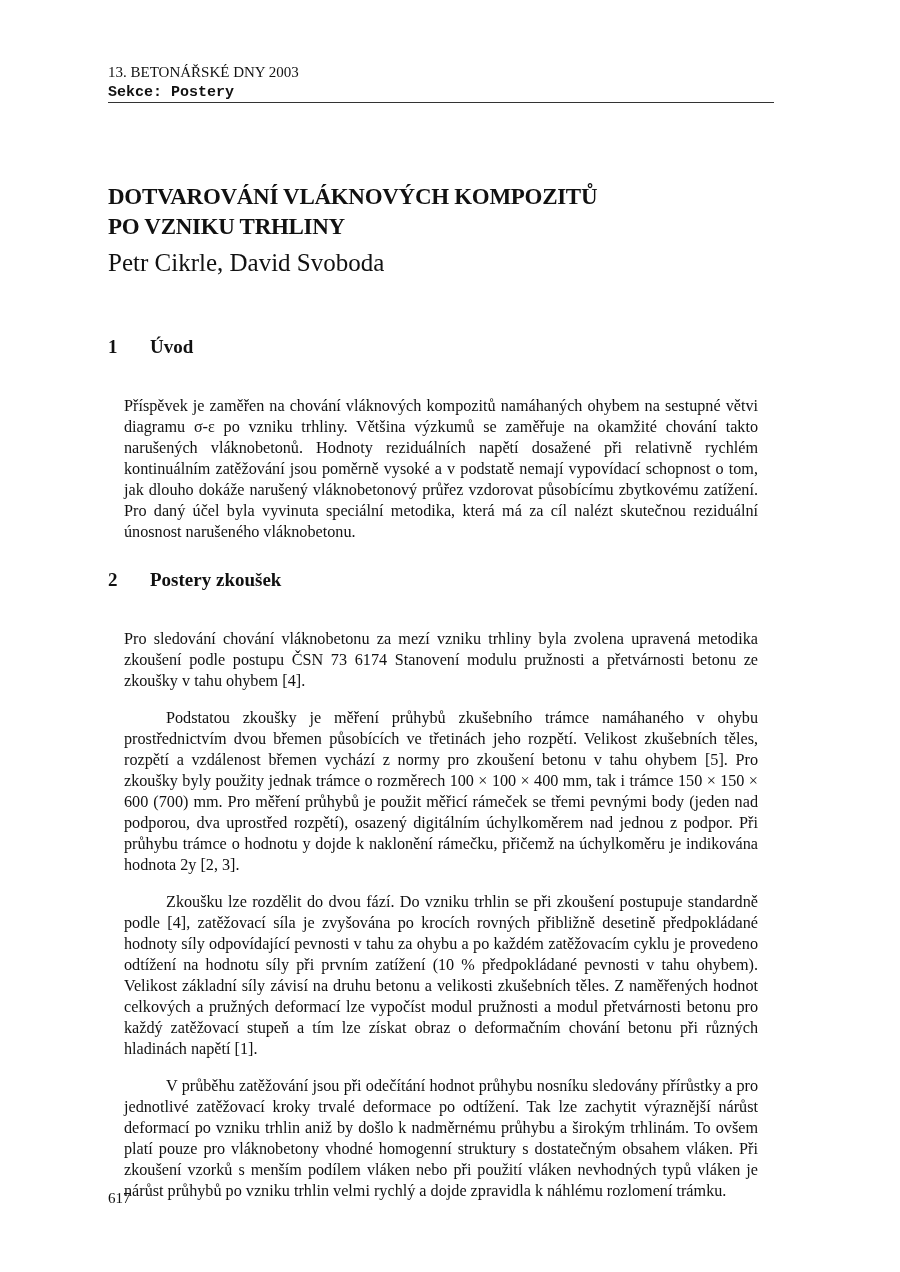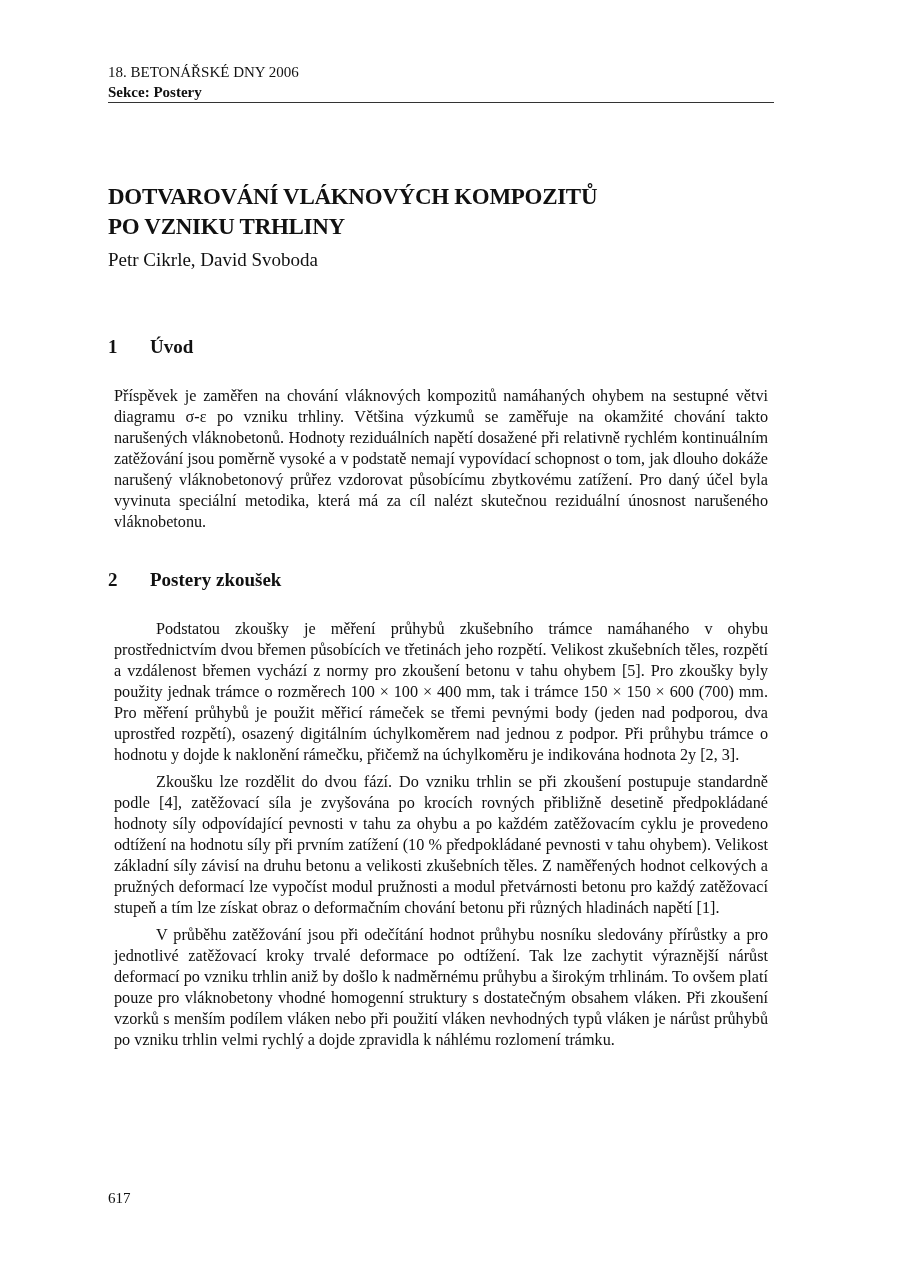--- a/index.html
+++ b/index.html
@@ -1,35 +1,35 @@
 <!DOCTYPE html>
 <html><head>
 <meta charset="utf-8">
 <style>
   html, body { margin: 0; padding: 0; background: #ffffff; }
   body { width: 900px; height: 1272px; position: relative; overflow: hidden;
          font-family: "Liberation Serif", "DejaVu Serif", serif; color: #111; }
   .page { position: absolute; left: 108px; top: 0; width: 666px; }
   .hdr-line1 { position: absolute; top: 64px; left: 0; font-size: 15px; }
-  .hdr-line2 { position: absolute; top: 84px; left: 0; font-size: 15px; font-weight: bold; }
+  .hdr-line2 { position: absolute; top: 84px; left: 0; font-size: 15px; font-weight: bold; font-family: Liberation Mono, monospace; }
   .hdr-rule { position: absolute; top: 102px; left: 0; width: 666px; height: 0; border-top: 1.5px solid #333; }
   .title { position: absolute; top: 150px; left: 0; font-size: 23px; font-weight: bold; line-height: 30px; letter-spacing: -0.3px; margin-top: 32px; }
-  .authors { position: absolute; top: 249px; left: 0; font-size: 19px; }
+  .authors { position: absolute; top: 249px; left: 0; font-size: 25px; }
   .h1 { position: absolute; left: 0; font-size: 19px; font-weight: bold; }
   .h1 .num { display: inline-block; width: 42px; }
   .para { position: absolute; left: 0; width: 666px; font-size: 16.2px; line-height: 21px; text-align: justify; }
-  .para p { margin: 6px; }
+  .para p { margin: 16px; }
   .para p.indent { text-indent: 42px; }
   .pagenum { position: absolute; top: 1190px; left: 0; font-size: 15px; }
 </style>
 </head>
 <body>
 
 <div class="page">
-  <div class="hdr-line1">18. BETONÁŘSKÉ DNY 2006</div>
+  <div class="hdr-line1">13. BETONÁŘSKÉ DNY 2003</div>
   <div class="hdr-line2">Sekce: Postery</div>
   <div class="hdr-rule"></div>
 
   <div class="title">
     <div>DOTVAROVÁNÍ VLÁKNOVÝCH KOMPOZITŮ</div>
     <div>PO VZNIKU TRHLINY</div>
   </div>
 
   <div class="authors">Petr Cikrle, David Svoboda</div>
 
@@ -37,19 +37,20 @@
     <span class="num">1</span><span>Úvod</span>
   </div>
   <div class="para" style="top:380px">
     <p>Příspěvek je zaměřen na chování vláknových kompozitů namáhaných ohybem na sestupné větvi diagramu σ-ε po vzniku trhliny. Většina výzkumů se zaměřuje na okamžité chování takto narušených vláknobetonů. Hodnoty reziduálních napětí dosažené při relativně rychlém kontinuálním zatěžování jsou poměrně vysoké a v podstatě nemají vypovídací schopnost o tom, jak dlouho dokáže narušený vláknobetonový průřez vzdorovat působícímu zbytkovému zatížení. Pro daný účel byla vyvinuta speciální metodika, která má za cíl nalézt skutečnou reziduální únosnost narušeného vláknobetonu.</p>
   </div>
 
   <div class="h1" style="top:569px">
     <span class="num">2</span><span>Postery zkoušek</span>
   </div>
   <div class="para" style="top:613px">
+    <p>Pro sledování chování vláknobetonu za mezí vzniku trhliny byla zvolena upravená metodika zkoušení podle postupu ČSN 73 6174 Stanovení modulu pružnosti a přetvárnosti betonu ze zkoušky v tahu ohybem [4].</p>
     <p class="indent">Podstatou zkoušky je měření průhybů zkušebního trámce namáhaného v ohybu prostřednictvím dvou břemen působících ve třetinách jeho rozpětí. Velikost zkušebních těles, rozpětí a vzdálenost břemen vychází z normy pro zkoušení betonu v tahu ohybem [5]. Pro zkoušky byly použity jednak trámce o rozměrech 100 × 100 × 400 mm, tak i trámce 150 × 150 × 600 (700) mm. Pro měření průhybů je použit měřicí rámeček se třemi pevnými body (jeden nad podporou, dva uprostřed rozpětí), osazený digitálním úchylkoměrem nad jednou z podpor. Při průhybu trámce o hodnotu y dojde k naklonění rámečku, přičemž na úchylkoměru je indikována hodnota 2y [2, 3].</p>
     <p class="indent">Zkoušku lze rozdělit do dvou fází. Do vzniku trhlin se při zkoušení postupuje standardně podle [4], zatěžovací síla je zvyšována po krocích rovných přibližně desetině předpokládané hodnoty síly odpovídající pevnosti v tahu za ohybu a po každém zatěžovacím cyklu je provedeno odtížení na hodnotu síly při prvním zatížení (10 % předpokládané pevnosti v tahu ohybem). Velikost základní síly závisí na druhu betonu a velikosti zkušebních těles. Z naměřených hodnot celkových a pružných deformací lze vypočíst modul pružnosti a modul přetvárnosti betonu pro každý zatěžovací stupeň a tím lze získat obraz o deformačním chování betonu při různých hladinách napětí [1].</p>
     <p class="indent">V průběhu zatěžování jsou při odečítání hodnot průhybu nosníku sledovány přírůstky a pro jednotlivé zatěžovací kroky trvalé deformace po odtížení. Tak lze zachytit výraznější nárůst deformací po vzniku trhlin aniž by došlo k nadměrnému průhybu a širokým trhlinám. To ovšem platí pouze pro vláknobetony vhodné homogenní struktury s dostatečným obsahem vláken. Při zkoušení vzorků s menším podílem vláken nebo při použití vláken nevhodných typů vláken je nárůst průhybů po vzniku trhlin velmi rychlý a dojde zpravidla k náhlému rozlomení trámku.</p>
   </div>
 
   <div class="pagenum">617</div>
 </div>
 
 </body></html>

